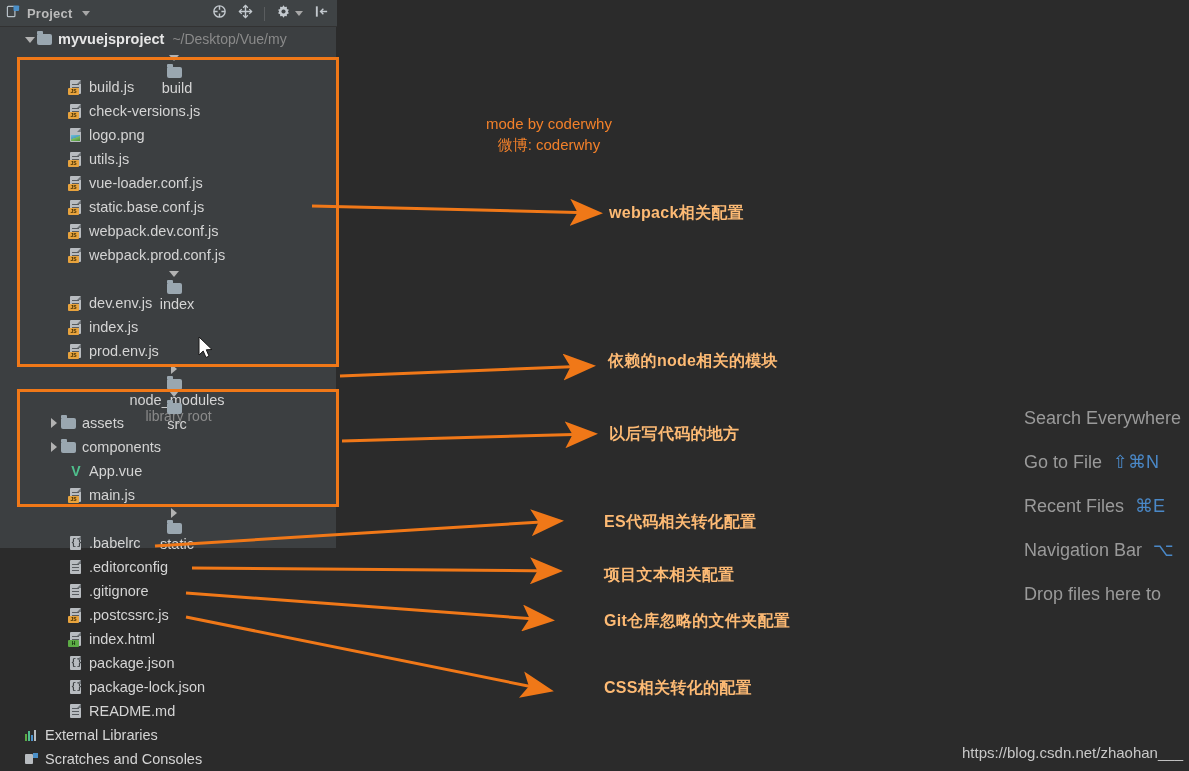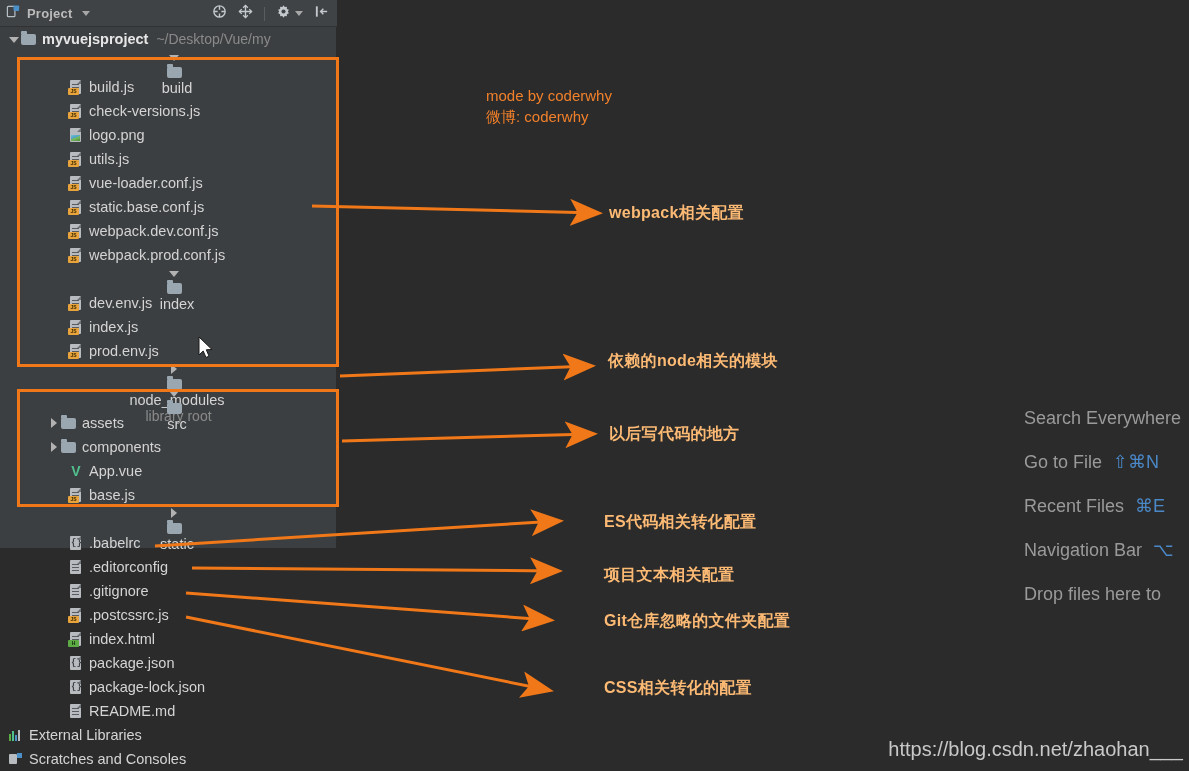--- a/index.html
+++ b/index.html
@@ -118,21 +118,21 @@
   }
   .row .label { margin-left: 5px; }
   .row .sublabel {
     margin-left: 8px;
     color: #8a8a8a;
     font-size: 14px;
   }
   .row.root .label { font-weight: bold; color: #e6e6e6; }
 
   
-  .ind0 { padding-left: 8px; }
+  .ind0 { padding-left: 24px; }
   .ind1 { padding-left: 12px; flex-direction: column; }
   .ind2 { padding-left: 48px; }
   .ind3 { padding-left: 68px; }
 
   
   .fi { flex: 0 0 16px; width:16px; height:16px; position: relative; display:inline-block;}
   
   .folder {
     width: 15px; height: 11px;
     background: #9aa7b0;
@@ -289,21 +289,21 @@
     white-space:nowrap;
     gap:11px;
   }
   .hint-key { color:#4a88c7; font-weight:normal; }
 
   
   .watermark {
     position:absolute;
     right:6px; bottom:10px;
     color:#c8c8c8;
-    font-size:20px;
+    font-size:15px;
     white-space:nowrap;
   }
   
   .cursor {
     position:absolute;
     left:198px; top:336px;
     width:16px; height:24px;
   }
 </style>
 </head>
@@ -519,21 +519,21 @@
             </span>
             <span class="label">App.vue</span>
           </div>
           <div class="row ind3">
             <span class="fi">
               <span class="doc">
                 <span class="lines"></span>
               </span>
               <span class="badge js">JS</span>
             </span>
-            <span class="label">base.js</span>
+            <span class="label">main.js</span>
           </div>
           <div class="row ind1">
             <span class="twisty closed"></span>
             <span class="fi">
               <span class="folder"></span>
             </span>
             <span class="label">static</span>
           </div>
           <div class="row ind3">
             <span class="fi">
@@ -668,21 +668,21 @@
         <line x1="155" y1="546" x2="558" y2="521"></line>
 
         <line x1="192" y1="568" x2="557" y2="571"></line>
 
         <line x1="186" y1="593" x2="549" y2="620"></line>
 
         <line x1="186" y1="617" x2="548" y2="690"></line>
       </g>
     </svg>
 
-    <div class="anno-note" style="left:486px; top:85px;">
+    <div class="anno-note" style="left:486px; top:113px;text-align:center;">
       <div>mode by coderwhy</div>
       <div>微博: coderwhy</div>
     </div>
 
     <div class="anno-text" style="left:609px; top:203px;">webpack相关配置</div>
     <div class="anno-text" style="left:608px; top:351px;">依赖的node相关的模块</div>
     <div class="anno-text" style="left:609px; top:424px;">以后写代码的地方</div>
     <div class="anno-text" style="left:604px; top:512px;">ES代码相关转化配置</div>
     <div class="anno-text" style="left:604px; top:565px;">项目文本相关配置</div>
     <div class="anno-text" style="left:604px; top:611px;">Git仓库忽略的文件夹配置</div>

